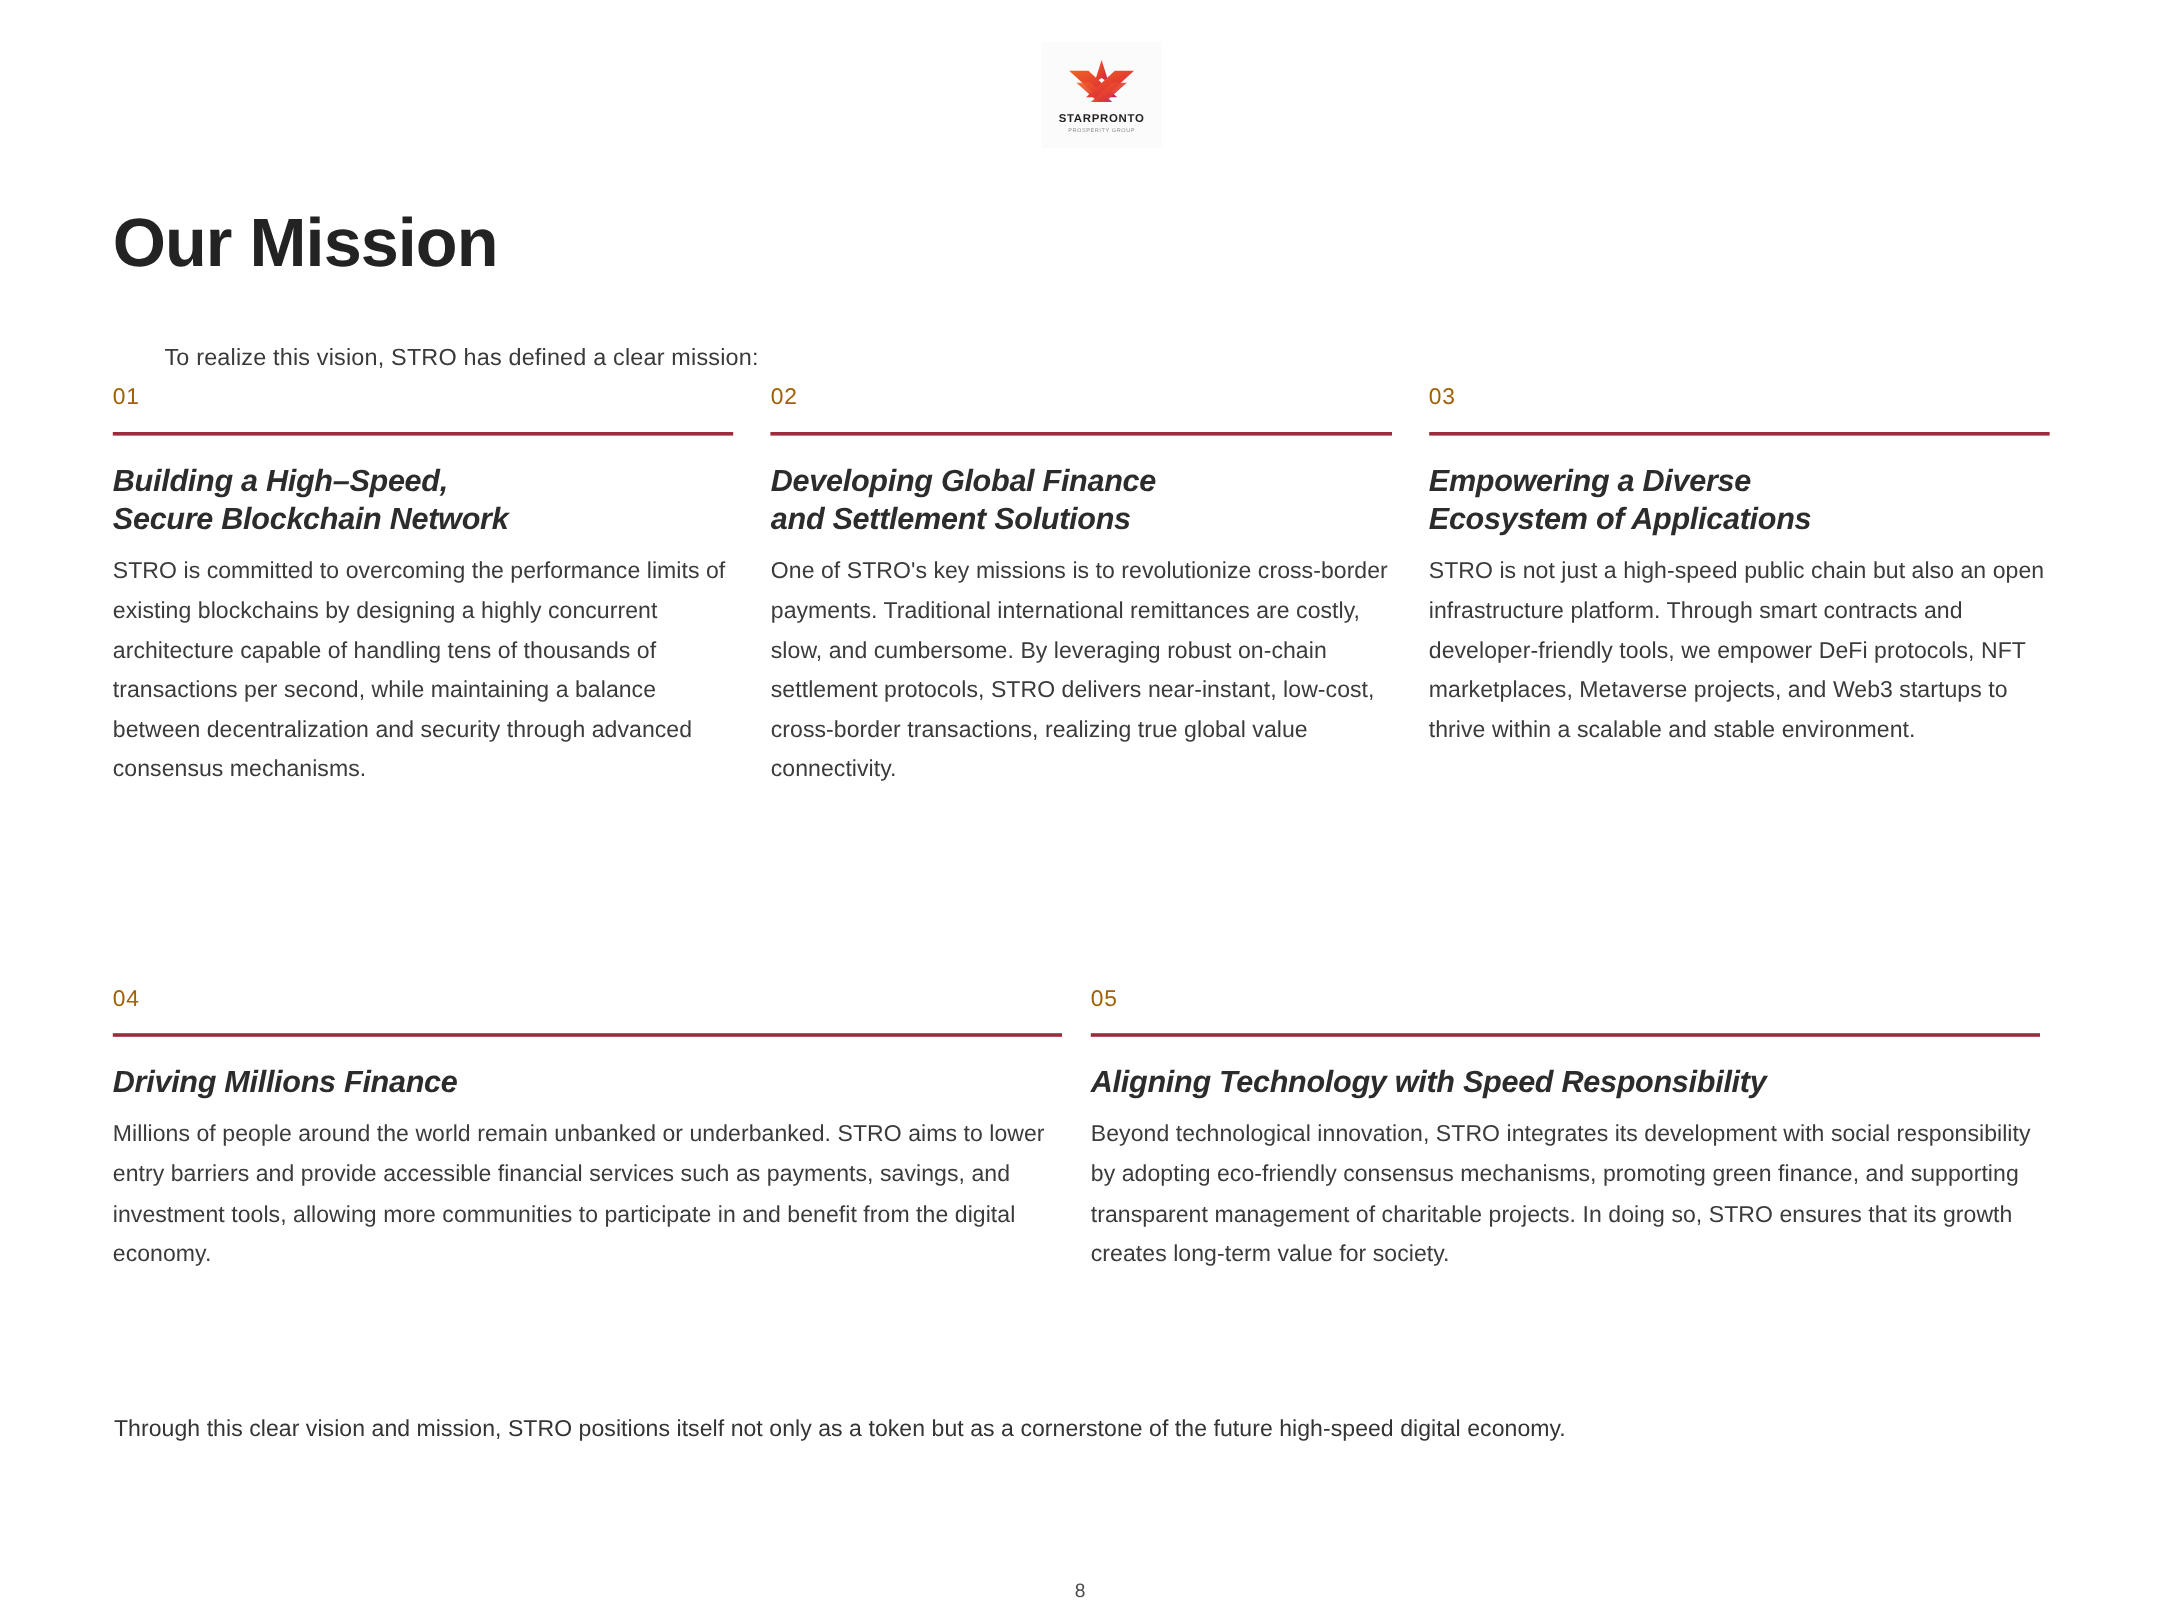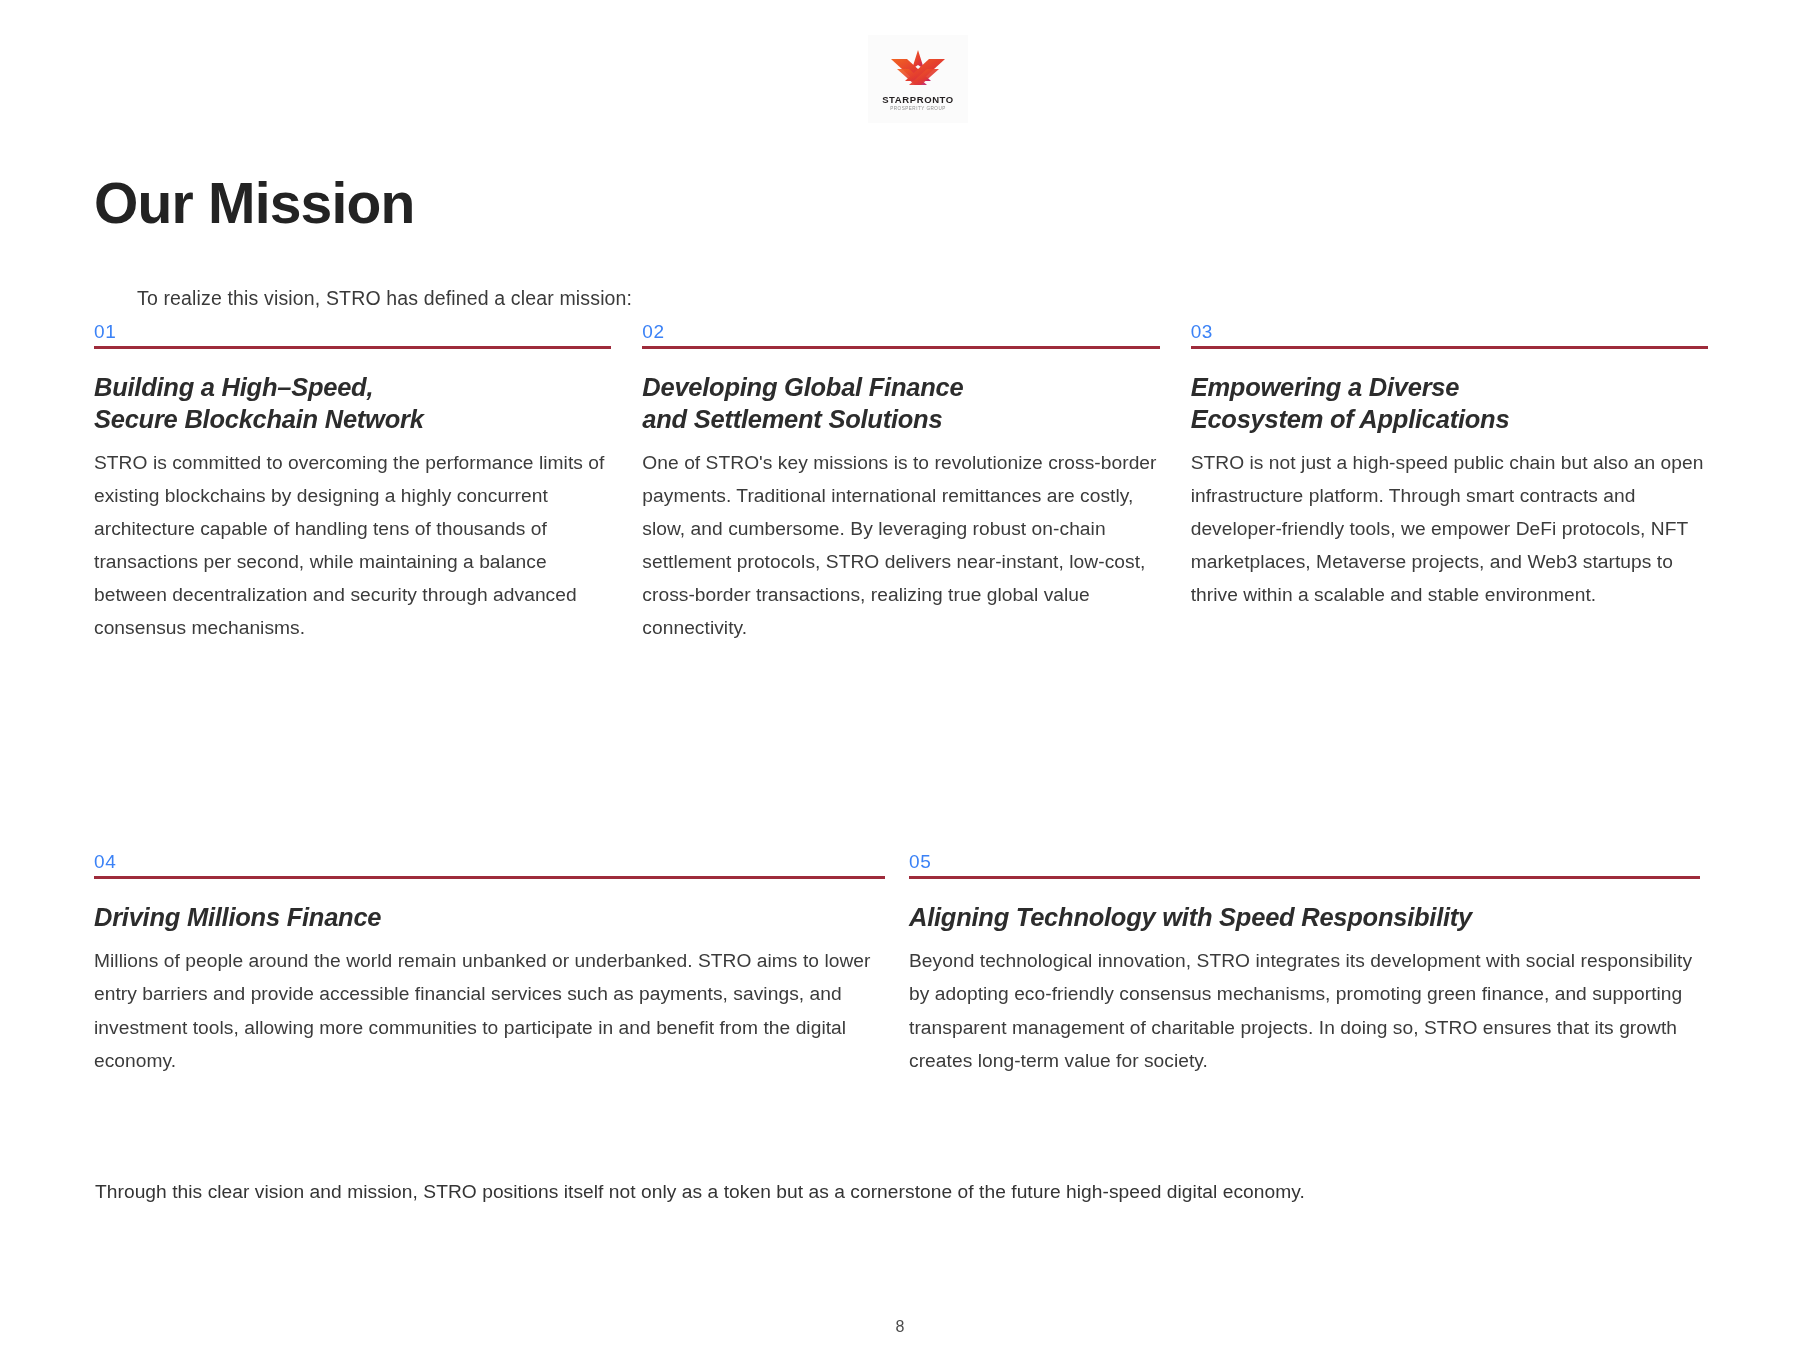--- a/index.html
+++ b/index.html
@@ -92,34 +92,34 @@
     width: 1614px;
     display: flex;
     gap: 31px;
   }
   .row-top .card { width: 522px; }
 
   
   .row-bottom {
     position: absolute;
     left: 94px;
-    top: 852px;
+    top: 823px;
     width: 1614px;
     display: flex;
     gap: 24px;
   }
   .row-bottom .card-wide { width: 791px; }
 
   
   .card-num {
     font-size: 19px;
-    color: #3b82f6;
+    color: #a16207;
     letter-spacing: 0.6px;
     line-height: 1;
-    padding-bottom: 5px;
+    padding-bottom: 19px;
   }
   .card-rule {
     height: 2.5px;
     background: #9e2b3b;
     width: 100%;
   }
   .card-head {
     font-size: 25.5px;
     font-weight: bold;
     color: #2c2c2c;

